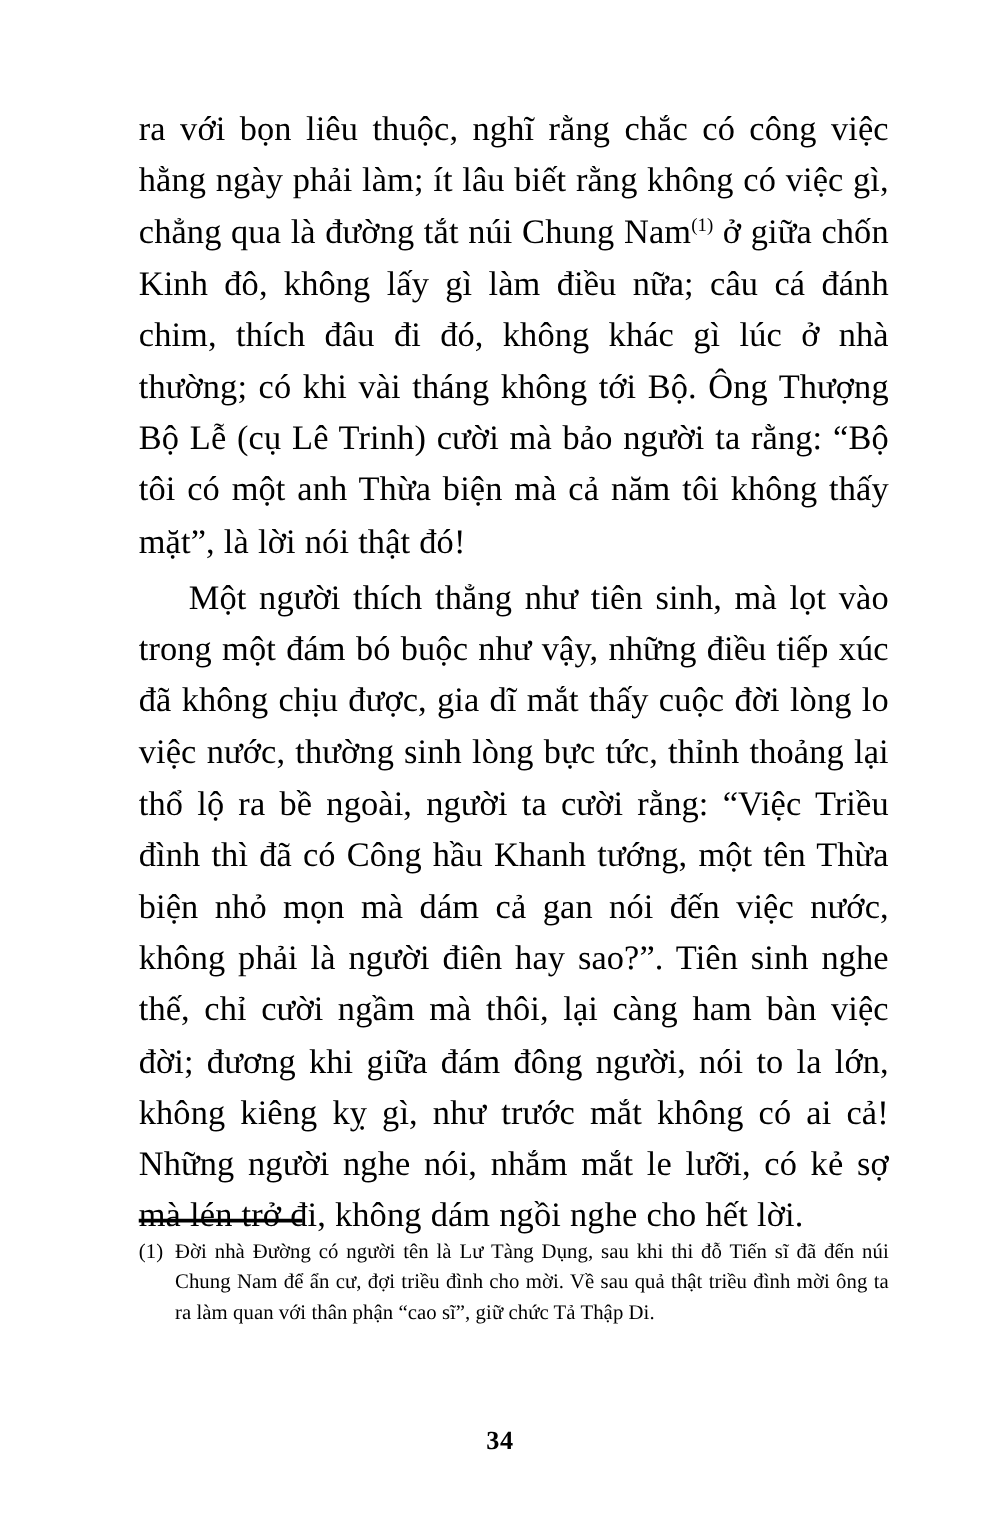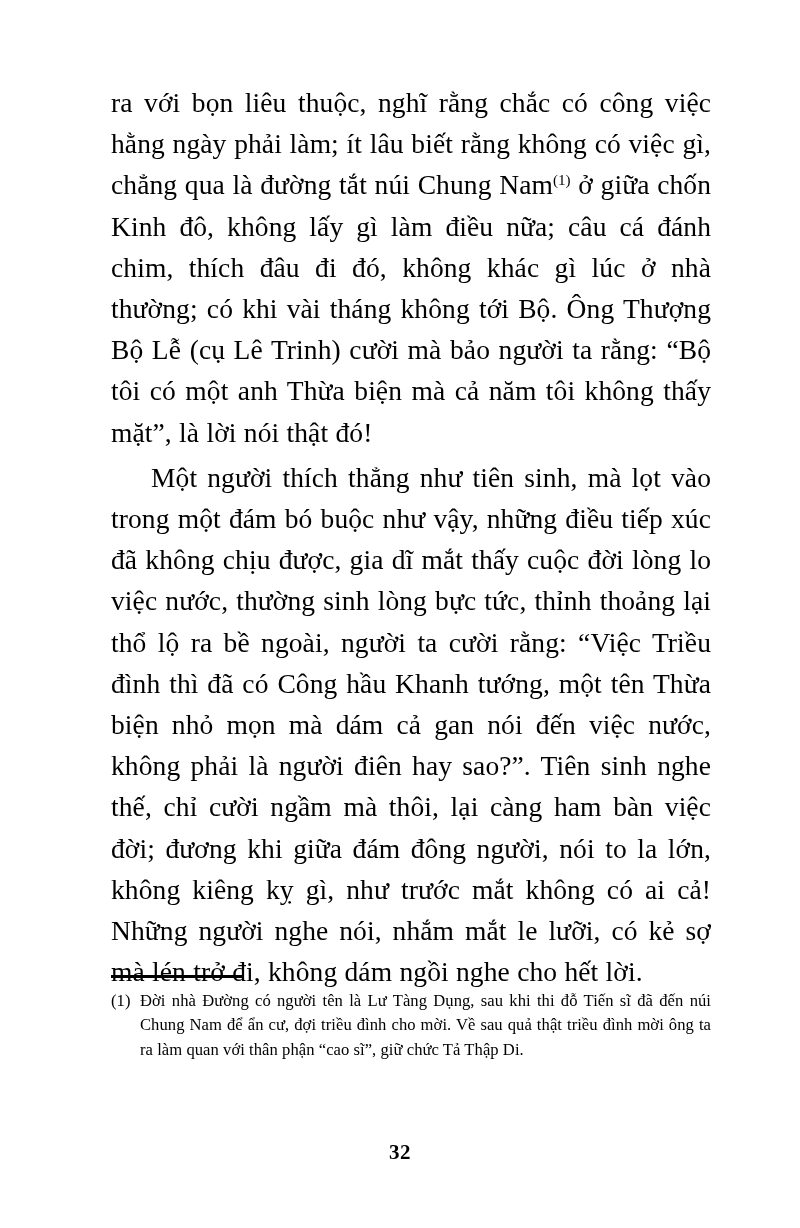--- a/index.html
+++ b/index.html
@@ -121,15 +121,15 @@
 
   </div>
 
   <div class="footnote-block">
     <div class="footnote-rule"></div>
     <p class="footnote-item">
       <span class="footnote-marker">(1)</span><span>Đời nhà Đường có người tên là Lư Tàng Dụng, sau khi thi đỗ Tiến sĩ đã đến núi Chung Nam để ẩn cư, đợi triều đình cho mời. Về sau quả thật triều đình mời ông ta ra làm quan với thân phận “cao sĩ”, giữ chức Tả Thập Di.</span>
     </p>
   </div>
 
-  <div class="page-number">32</div>
+  <div class="page-number">34</div>
 
 </div>
 
 </body></html>

